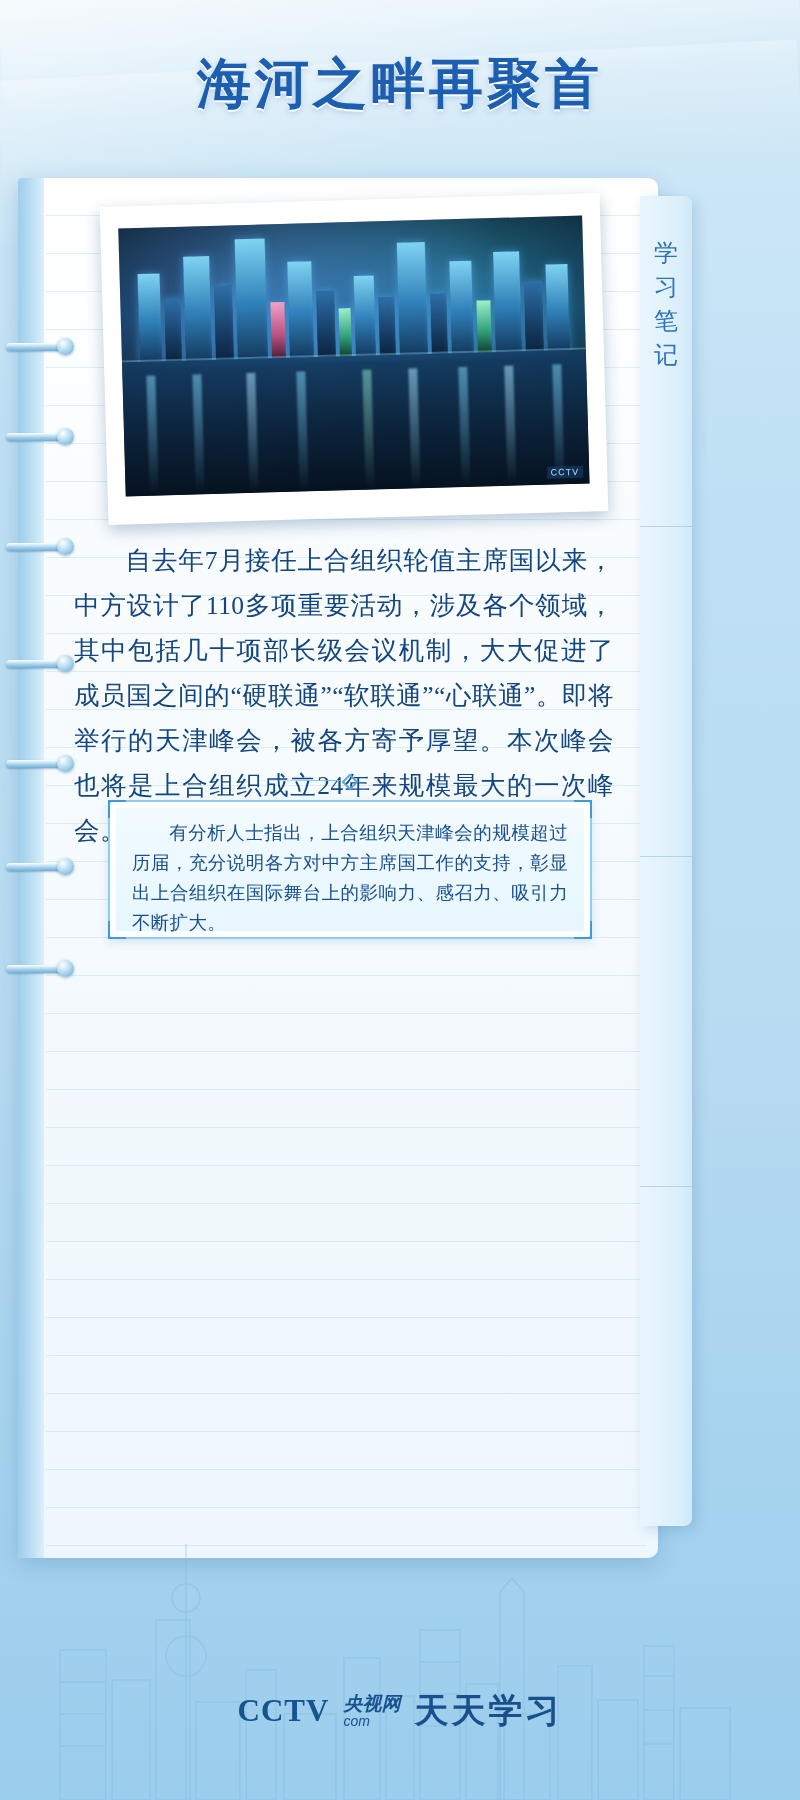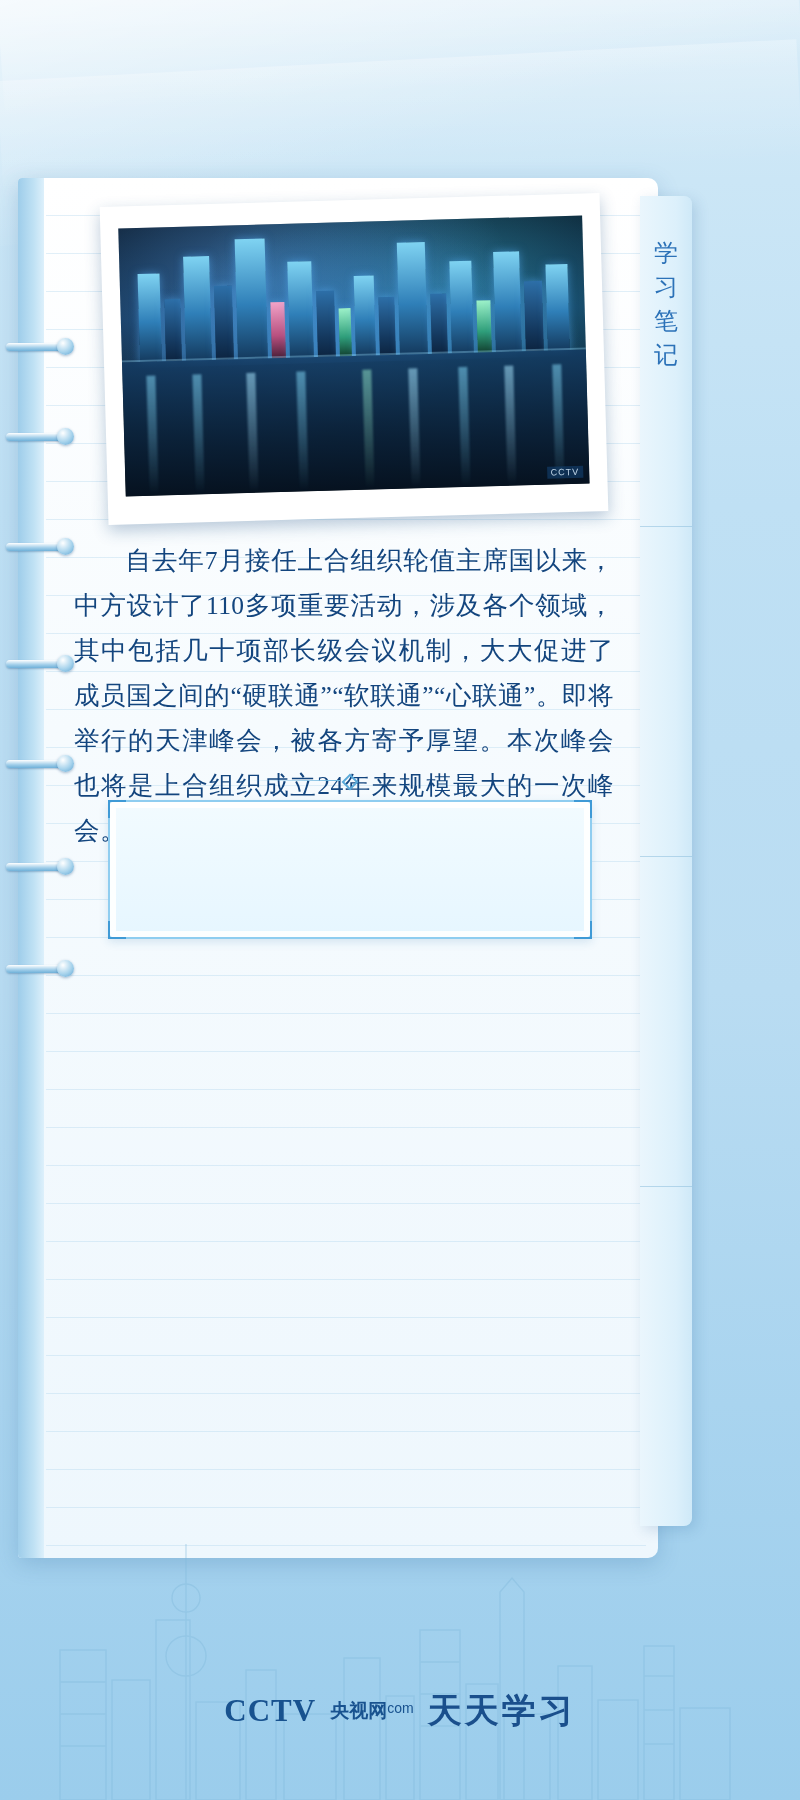--- a/index.html
+++ b/index.html
@@ -343,38 +343,41 @@
     font-size: 19px;
     color: #18528f;
     line-height: 20px;
   }
   .cctv-com {
     font-family: "Liberation Sans", sans-serif;
     font-size: 14px;
     color: #18528f;
     line-height: 15px;
   }
-  .cctv-block { display: flex; flex-direction: row; justify-content: flex-start; }
+  .cctv-block { display: flex; flex-direction: column; justify-content: flex-start; font-style: italic; }
   .ttxx {
     font-family: "Liberation Serif", serif;
     font-weight: bold;
     font-size: 34px;
     color: #1a4f8c;
     letter-spacing: 3px;
   }
 </style>
 </head>
 <body>
 
 <div class="page">
 
   <div class="bg-diag"></div>
   <div class="bg-streak s1"></div>
   <div class="bg-streak s2"></div>
 
+  <div class="title-wrap">
+    <div class="title">海河之畔再聚首</div>
+  </div>
 
   <div class="notebook"></div>
   <div class="rules"></div>
   <div class="binding"></div>
 
   <div class="ring" style="top:338px">
       <div class="bar"></div>
       <div class="knob"></div>
     </div>
   <div class="ring" style="top:428px">
@@ -456,20 +459,21 @@
   <div class="para" id="para-1"><span class="indent"></span><span>自去年7月接任上合组织轮值主席国以来，中方设计了110多项重要活动，涉及各个领域，其中包括几十项部长级会议机制，大大促进了成员国之间的“硬联通”“软联通”“心联通”。即将举行的天津峰会，被各方寄予厚望。本次峰会也将是上合组织成立24年来规模最大的一次峰会。</span></div>
 
   <div class="deco-line"></div>
   <div class="deco-dot"></div>
 
   <div class="quote-card">
     <div class="corner tl"></div>
     <div class="corner tr"></div>
     <div class="corner bl"></div>
     <div class="corner br"></div>
+    <div class="quote-text"><span class="indent"></span><span>有分析人士指出，上合组织天津峰会的规模超过历届，充分说明各方对中方主席国工作的支持，彰显出上合组织在国际舞台上的影响力、感召力、吸引力不断扩大。</span></div>
   </div>
 
 
   <svg class="bottom-skyline" viewBox="0 0 800 330" preserveAspectRatio="none">
     <g fill="none" stroke="#7fb8da" stroke-width="1.4" opacity="0.85">
       <rect x="60" y="180" width="46" height="150"></rect>
       <rect x="112" y="210" width="38" height="120"></rect>
       <rect x="156" y="150" width="34" height="180"></rect>
       <rect x="196" y="232" width="44" height="98"></rect>
       <rect x="246" y="200" width="30" height="130"></rect>

